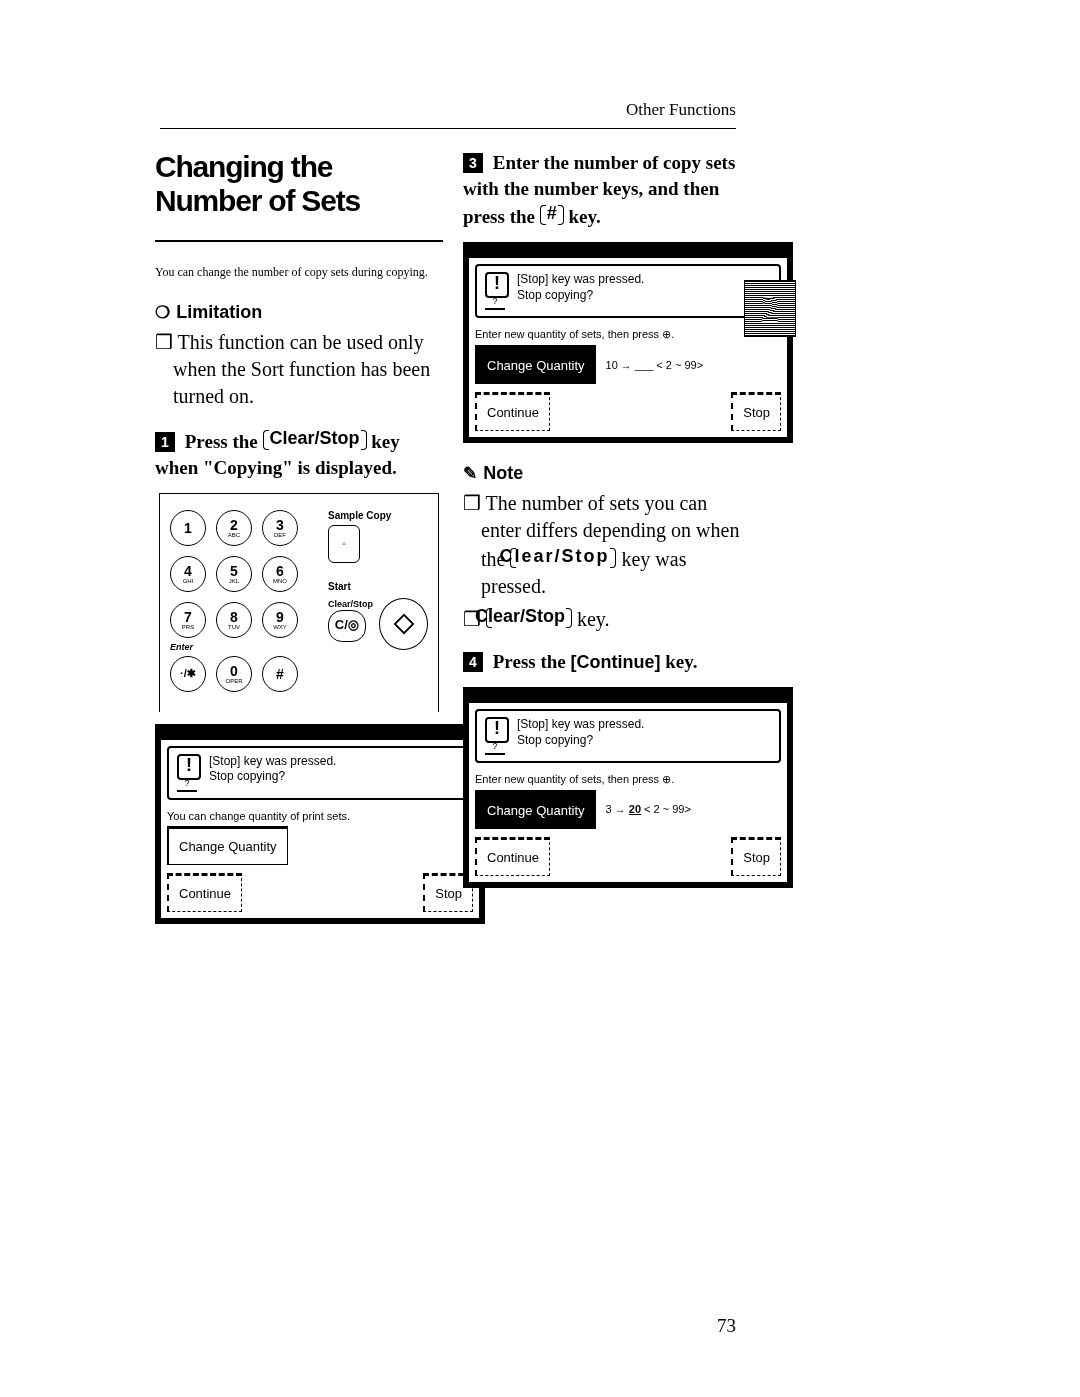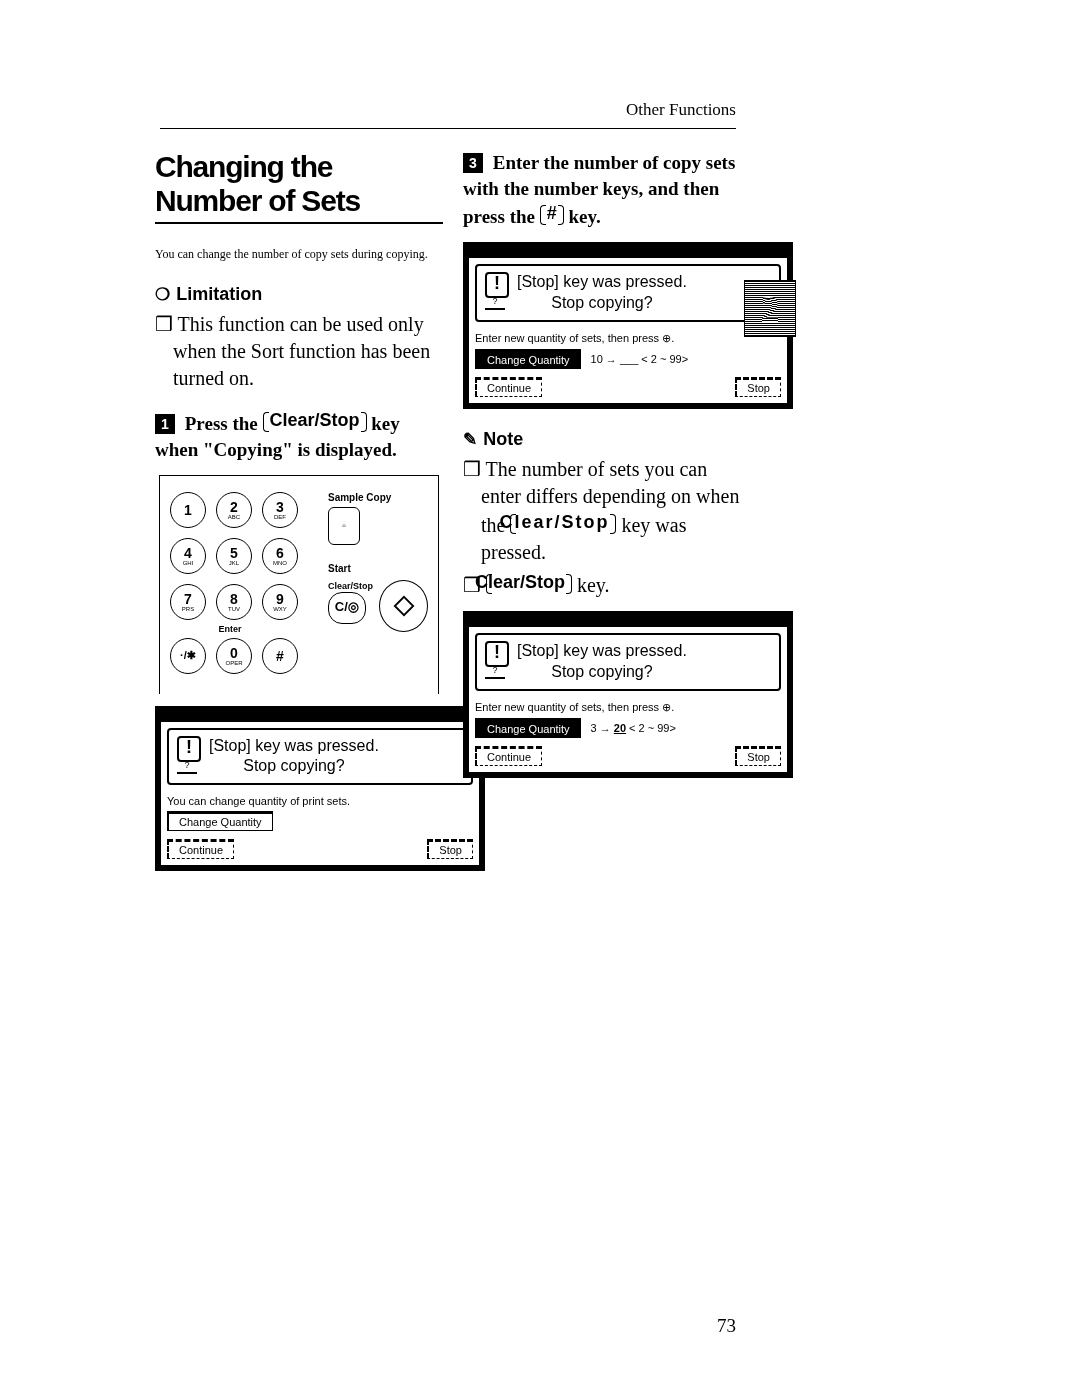--- a/index.html
+++ b/index.html
@@ -37,21 +37,21 @@
   .col {
     flex: 1;
     min-width: 0;
   }
   .section-title {
     font-family: Arial, Helvetica, sans-serif;
     font-weight: 700;
     font-size: 30px;
     letter-spacing: -1.2px;
     border-bottom: 2px solid #000;
-    padding-bottom: 4px;
+    padding-bottom: 22px;
     margin-bottom: 18px;
   }
   .body-serif { font-size: 12px; line-height: 1.35; margin: 22px 0; }
   .sub-head {
     font-family: Arial, Helvetica, sans-serif;
     font-weight: 700;
     font-size: 18px;
     margin: 20px 0 6px 0;
     display: flex;
     align-items: center;
@@ -158,29 +158,29 @@
     gap: 8px;
     align-items:flex-start;
   }
   .sf-msg .warn {
     font-size: 18px; font-weight: 700;
     border: 2px solid #000; border-radius: 4px;
     width: 20px; height: 22px;
     text-align:center; line-height: 18px;
   }
   .sf-msg .q { border-bottom:2px solid #000; width:20px; text-align:center; height:10px; line-height:6px; font-size:9px;}
-  .sf-msg-txt { font-size: 16px; line-height: 1.3; text-align: center; }
+  .sf-msg-txt { font-size: 12px; line-height: 1.3; }
   .sf-instr { font-size: 11px; margin: 10px 6px 4px 6px; }
   .sf-qty-row { display:flex; align-items:center; gap:10px; margin: 4px 6px 8px 6px; }
   .sf-btn {
     border: 1.5px solid #000;
     border-top: 3px solid #000;
     border-left: 2px solid #000;
-    padding: 2px 10px;
-    font-size: 11px;
+    padding: 10px 10px;
+    font-size: 13px;
     display:inline-block;
   }
   .sf-btn-highlight { background:#000; color:#fff; }
   .sf-dashed { border-style: dashed; }
   .sf-num { font-size: 11px; }
   .sf-num .curr { font-weight:700; text-decoration: underline; }
   .sf-btn-row { display:flex; justify-content:space-between; margin: 4px 6px 6px 6px; }
 
   
   .chapter-tab {
@@ -286,21 +286,21 @@
                 </div>
               <div class="kp-key">
                   <span>8</span>
                   <span class="sub">TUV</span>
                 </div>
               <div class="kp-key">
                   <span>9</span>
                   <span class="sub">WXY</span>
                 </div>
             </div>
-            <div class="kp-label-row" style="text-align:center; padding-right:28px;">Enter</div>
+            <div class="kp-label-row" style="text-align:left; padding-right:28px;font-style:italic;">Enter</div>
             <div class="kp-row">
               <div class="kp-key" style="font-size:11px;">
                   <span>·/✱</span>
                 </div>
               <div class="kp-key">
                   <span>0</span>
                   <span class="sub">OPER</span>
                 </div>
               <div class="kp-key">
                   <span>#</span>
@@ -393,20 +393,24 @@
         <span>The number of sets you can enter differs depending on when the </span><span class="bracket">
             <span class="bracket-inner key" style="letter-spacing:2px;">Clear/Stop</span>
           </span><span> key was pressed.</span>
       </div>
       <div class="bullet">
         <span class="bracket">
             <span class="bracket-inner key">Clear/Stop</span>
           </span><span> key.</span>
       </div>
 
+      <div class="step">
+        <span class="num">4</span>
+        <b><span>Press the </span><span class="key">[Continue]</span><span> key.</span></b>
+      </div>
 
       <div class="screen-fig">
         <div class="sf-topbar"></div>
         <div class="sf-body">
           <div class="sf-msg">
             <div>
                 <div class="warn">!</div>
                 <div class="q">?</div>
               </div>
             <div class="sf-msg-txt">

